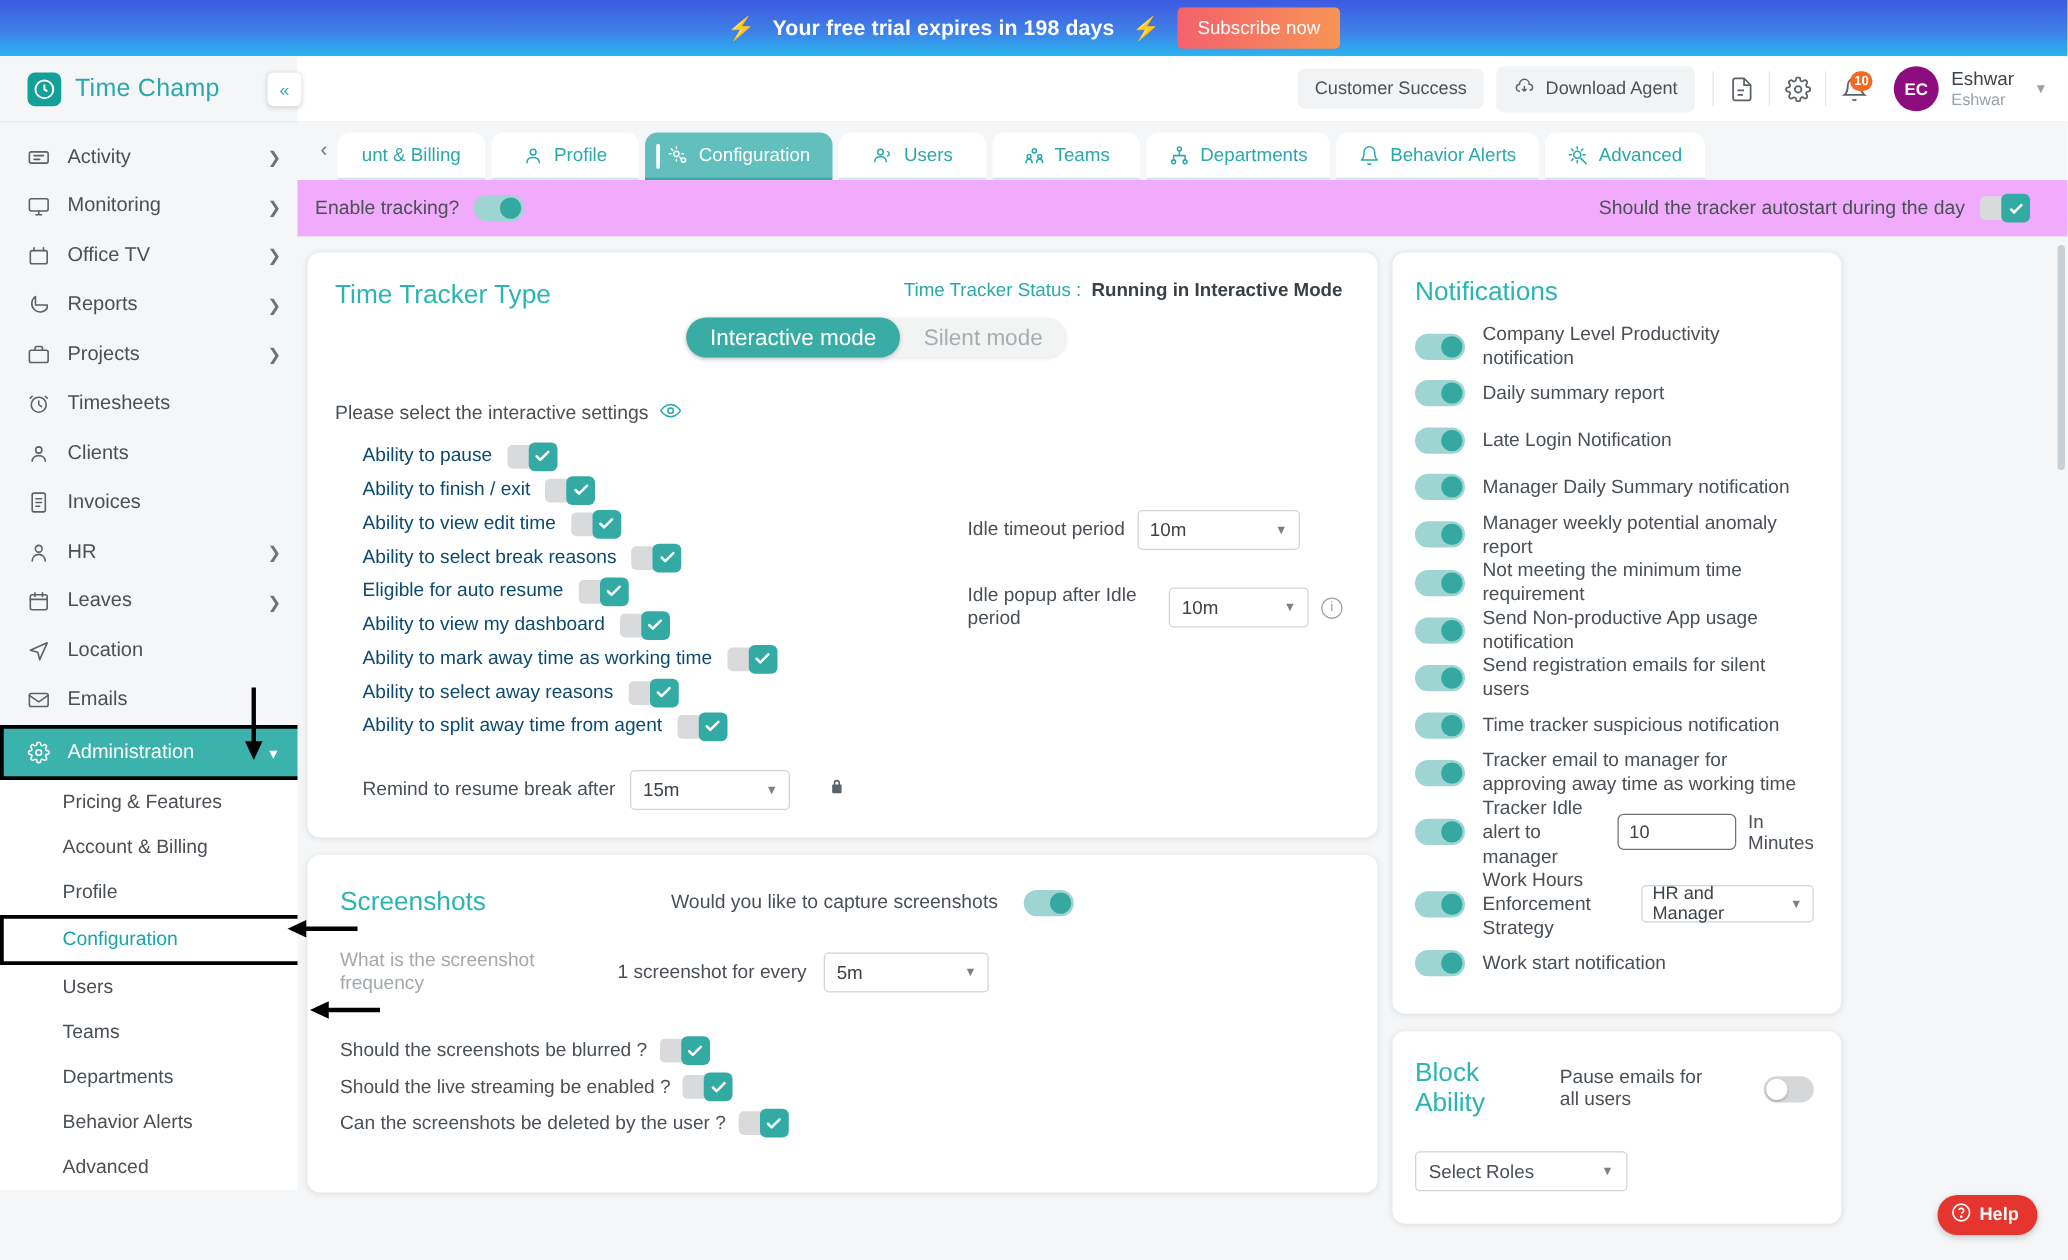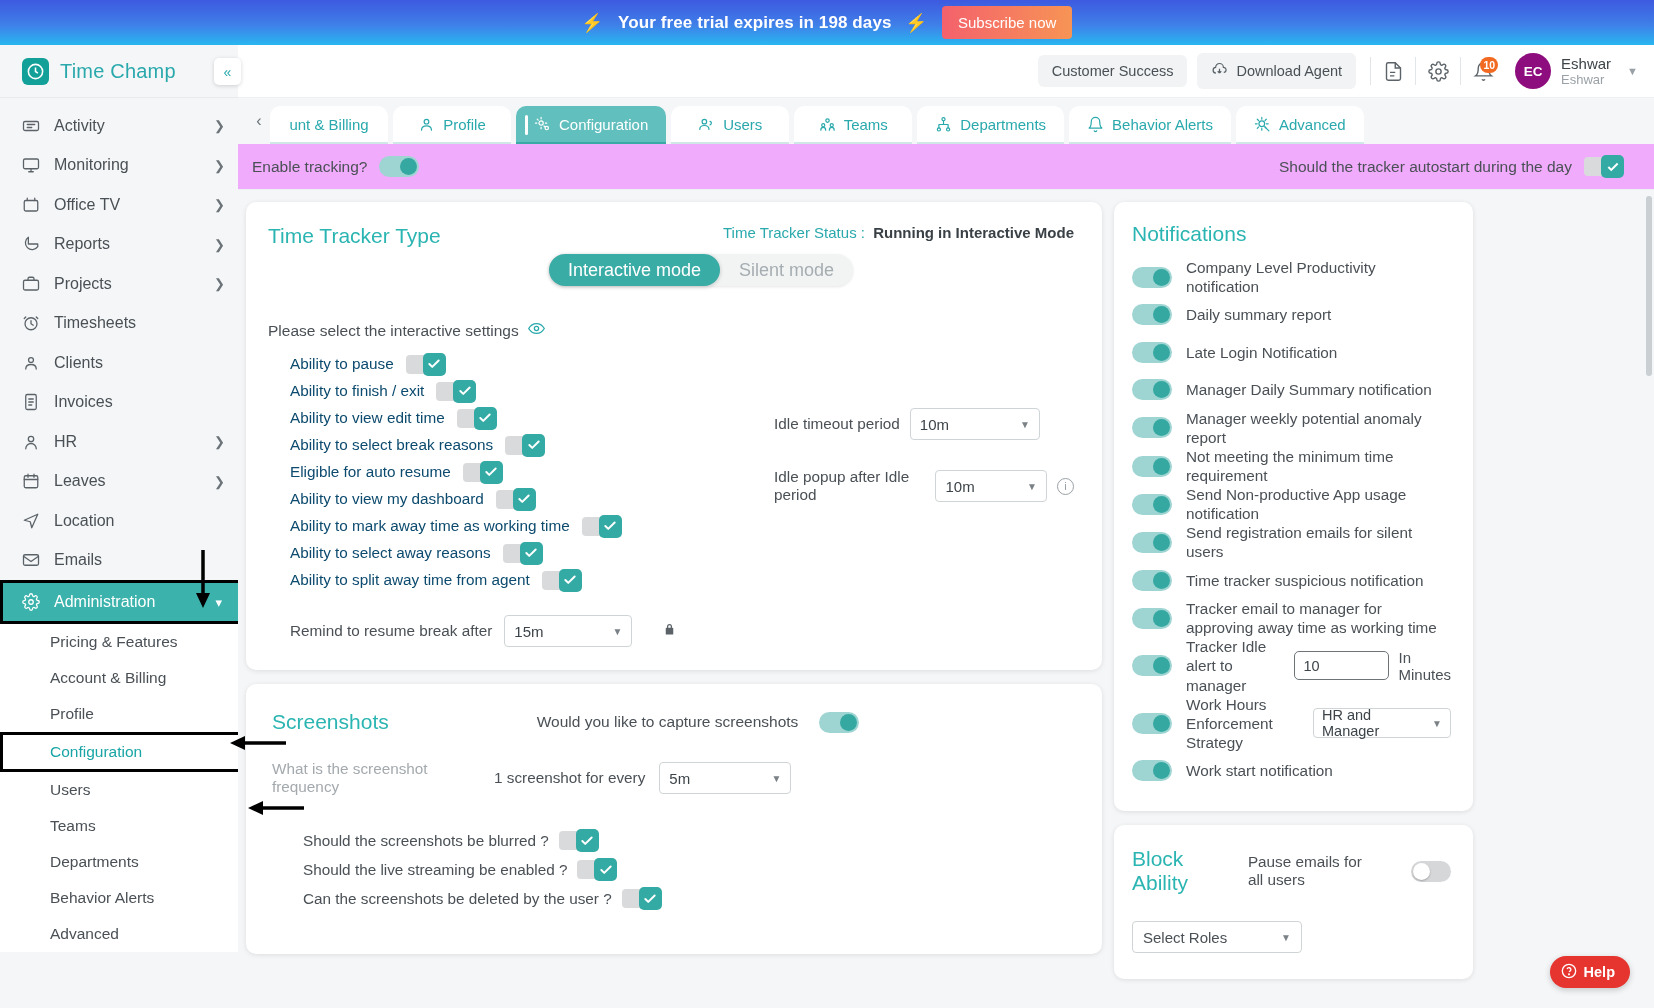--- a/index.html
+++ b/index.html
@@ -156,21 +156,21 @@
   .idle-row { display:flex; align-items:center; gap:10px; margin-bottom: 28px; }
   .idle-row .lbl { font-size:15.3px; color:#4a5055; }
   .info-dot { width:17px; height:17px; border-radius:50%; border:1.3px solid #9aa1a6; color:#9aa1a6; font-size:11px; display:flex; align-items:center; justify-content:center; flex:none; }
   
   .ss-card { padding: 26px 28px 30px 26px; height: 270px; position:relative; }
   .ss-head { display:flex; align-items:center; gap: 148px; }
   .ss-q { font-size:15.5px; color:#4a5055; }
   .ss-freq { display:flex; align-items:center; margin-top: 26px; gap: 0; }
   .ss-freq .muted { font-size:15.3px; color:#a3a9ad; width: 222px; }
   .ss-freq .lbl2 { font-size:15.3px; color:#4a5055; margin-right: 14px; }
-  .ss-opts { margin-top: 30px; margin-left: 31px; }
+  .ss-opts { margin-top: 30px; }
   .ss-opt { display:flex; align-items:center; gap: 10px; height:29px; }
   .ss-opt .lbl { font-size:15.3px; color:#4a5055; }
   
   .notif-card { padding: 20px 22px 22px 18px; flex: none; }
   .notif-list { margin-top: 12px; }
   .notif-row { display:flex; align-items:center; gap: 14px; min-height: 37.5px; }
   .notif-row .nlbl { font-size:15.3px; color:#4a5055; line-height:1.25; }
   .min-input { border:1px solid #6d7478; border-radius:5px; width: 95px; height:29px; padding:0 8px; font-size:14.5px; color:#3d4449; font-family:"Liberation Sans",sans-serif; }
   .in-min { font-size:15px; color:#4a5055; }
   .role-select { border:1px solid #cfd4d6; border-radius:4px; height:30px; width:138px; display:flex; align-items:center; justify-content:space-between; padding:0 8px; font-size:14.5px; color:#3d4449; cursor:pointer; }

